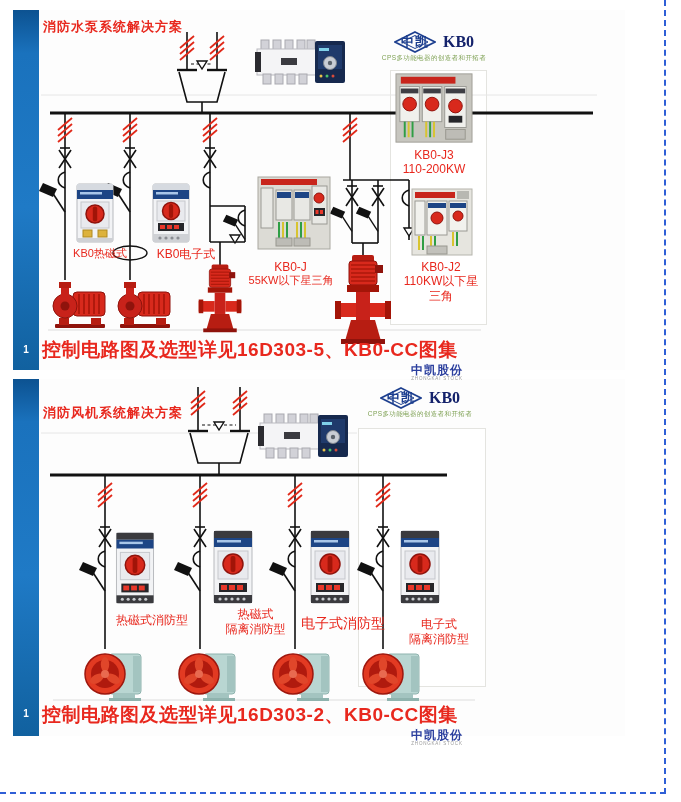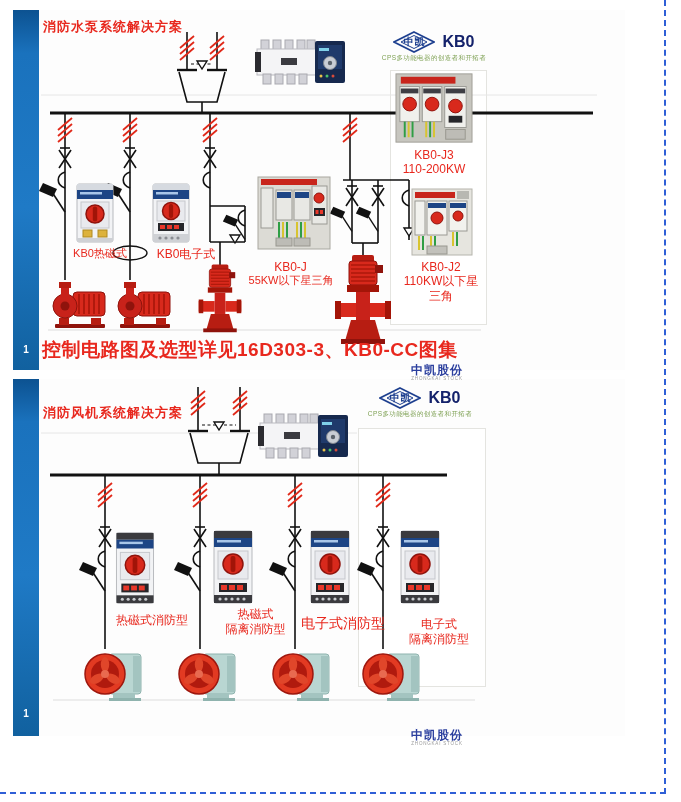--- a/index.html
+++ b/index.html
@@ -26,22 +26,22 @@
     letter-spacing:0.5px; z-index:6; white-space:nowrap; }
 
   .panel { position:absolute; background:#fff; border:1px solid #e4e4e0; z-index:1; }
   .ph { position:absolute; z-index:2; }
   svg.overlay { z-index:2; }
 
   .brand { position:absolute; width:118px; text-align:center; z-index:4; }
   .brand-row { display:flex; align-items:center; justify-content:center; gap:7px; }
   .diamond { position:relative; width:42px; height:22px; }
   .diamond > span { position:absolute; left:0; top:0; width:42px; text-align:center;
-    font-size:10px; font-weight:bold; color:#1d3f8f; line-height:22px; letter-spacing:1px; }
-  .brand-name { font-family:Liberation Sans, sans-serif; font-size:16px;
+    font-size:13px; font-weight:bold; color:#1d3f8f; line-height:22px; letter-spacing:1px; }
+  .brand-name { font-family:Liberation Serif, serif; font-size:16px;
     font-weight:bold; color:#14226b; }
   .tagline { font-size:6.5px; color:#7da052; letter-spacing:0.4px; margin-top:1px; white-space:nowrap; }
 
   .stock { position:absolute; text-align:center; z-index:5; line-height:1;margin-top:29px; }
   .stock-name { font-size:12px; font-weight:bold; color:#2b3f9e; letter-spacing:1px; }
   .stock-sub { font-size:4.5px; color:#9a9a9a; letter-spacing:0.8px; margin-top:1px; }
 
   .border-right  { position:absolute; left:664px; top:0;  height:794px; border-left:2px dashed #2f5fd6; }
   .border-bottom { position:absolute; left:0; top:792px; width:666px;  border-top:2px dashed #2f5fd6; }
 </style>
@@ -403,21 +403,21 @@
     <div class="red-label" style="left:382px; top:138px; width:78px; font-size:12px">KB0-J3</div>
     <div class="red-label" style="left:382px; top:152px; width:78px; font-size:12px">110-200KW</div>
     <div class="red-label" style="left:392px; top:250px; width:72px; font-size:12px">KB0-J2</div>
     <div class="red-label" style="left:388px; top:264px; width:80px; font-size:12px">110KW以下星
 三角</div>
 
     <div class="stock" style="left:398px; top:325px">
       <div class="stock-name">中凯股份</div>
       <div class="stock-sub">ZHONGKAI STOCK</div>
     </div>
-    <div class="footer-text" style="left:29px; top:327px">控制电路图及选型详见16D303-3、KB0-CC图集</div>
+    <div class="footer-text" style="left:29px; top:327px">控制电路图及选型详见16D303-5、KB0-CC图集</div>
   </div>
 
   <div class="slide" id="slide2">
     <div class="bluebar"></div>
     <div class="pagenum" style="top:329px">1</div>
 
     <div class="panel" style="left:345px; top:49px; width:128px; height:259px"></div>
 
     <svg class="overlay" width="612" height="357">
       <g stroke="#111" stroke-width="1.6" fill="none">
@@ -508,17 +508,18 @@
     <div class="red-label" style="left:186px; top:228px; width:113px; font-size:12px">热磁式
 隔离消防型</div>
     <div class="red-label" style="left:284px; top:236px; width:92px; font-size:14px">电子式消防型</div>
     <div class="red-label" style="left:380px; top:238px; width:92px; font-size:12px">电子式
 隔离消防型</div>
 
     <div class="stock" style="left:398px; top:321px">
       <div class="stock-name">中凯股份</div>
       <div class="stock-sub">ZHONGKAI STOCK</div>
     </div>
+    <div class="footer-text" style="left:29px; top:323px">控制电路图及选型详见16D303-2、KB0-CC图集</div>
   </div>
 
   <div class="border-right"></div>
   <div class="border-bottom"></div>
 </div>
 
 </body></html>

